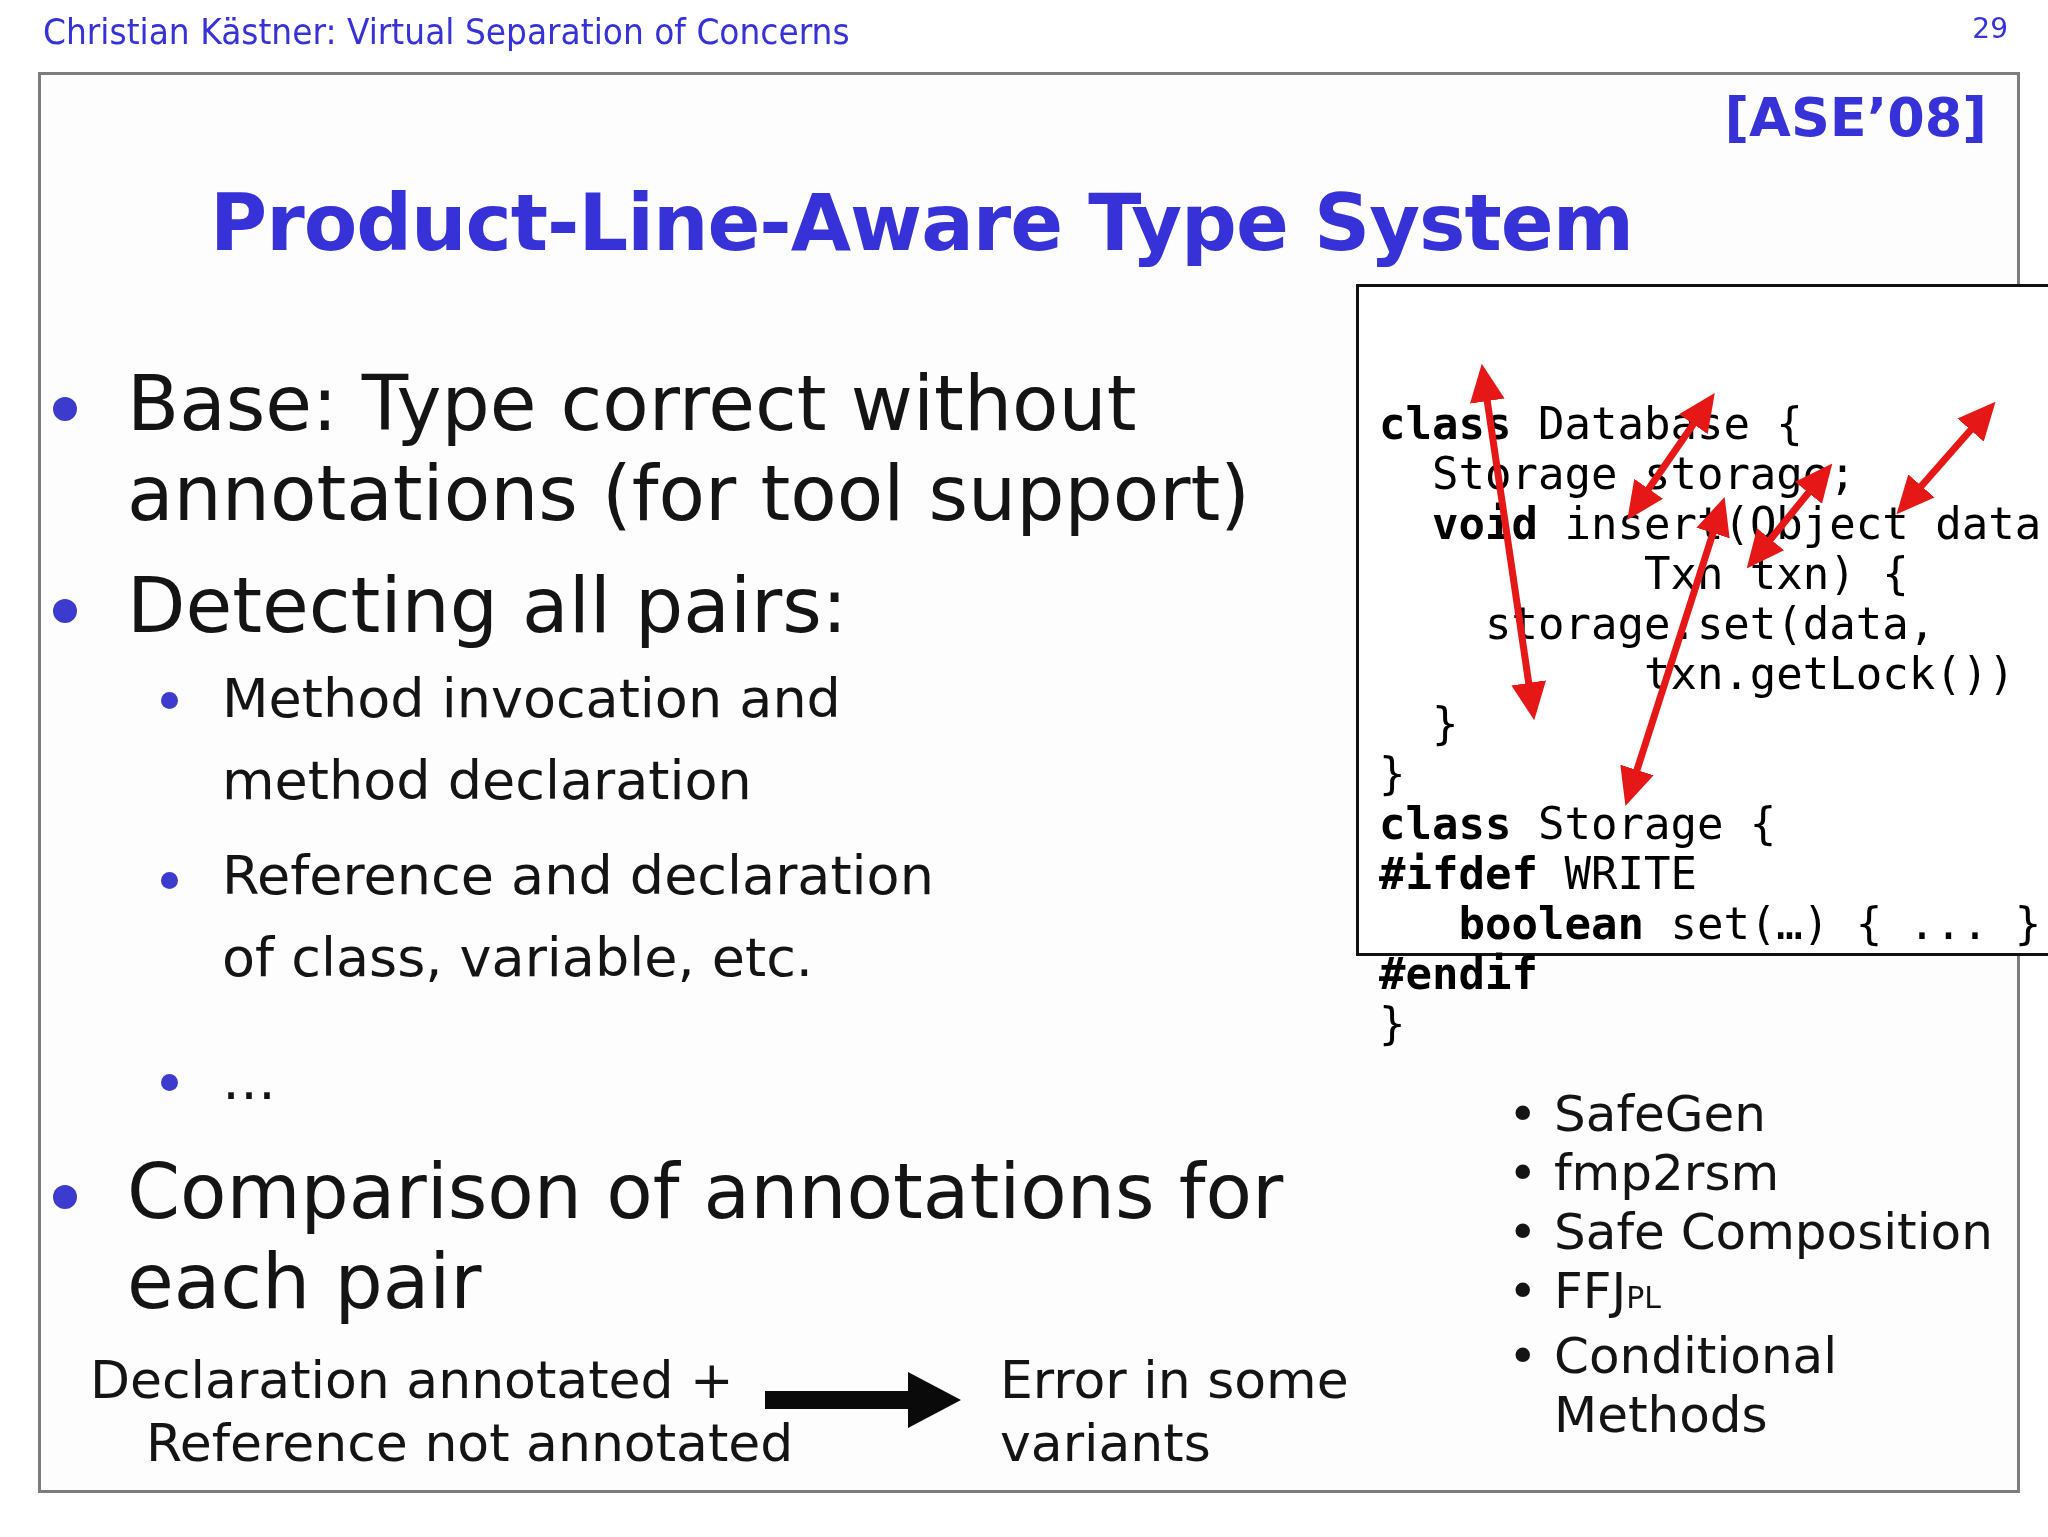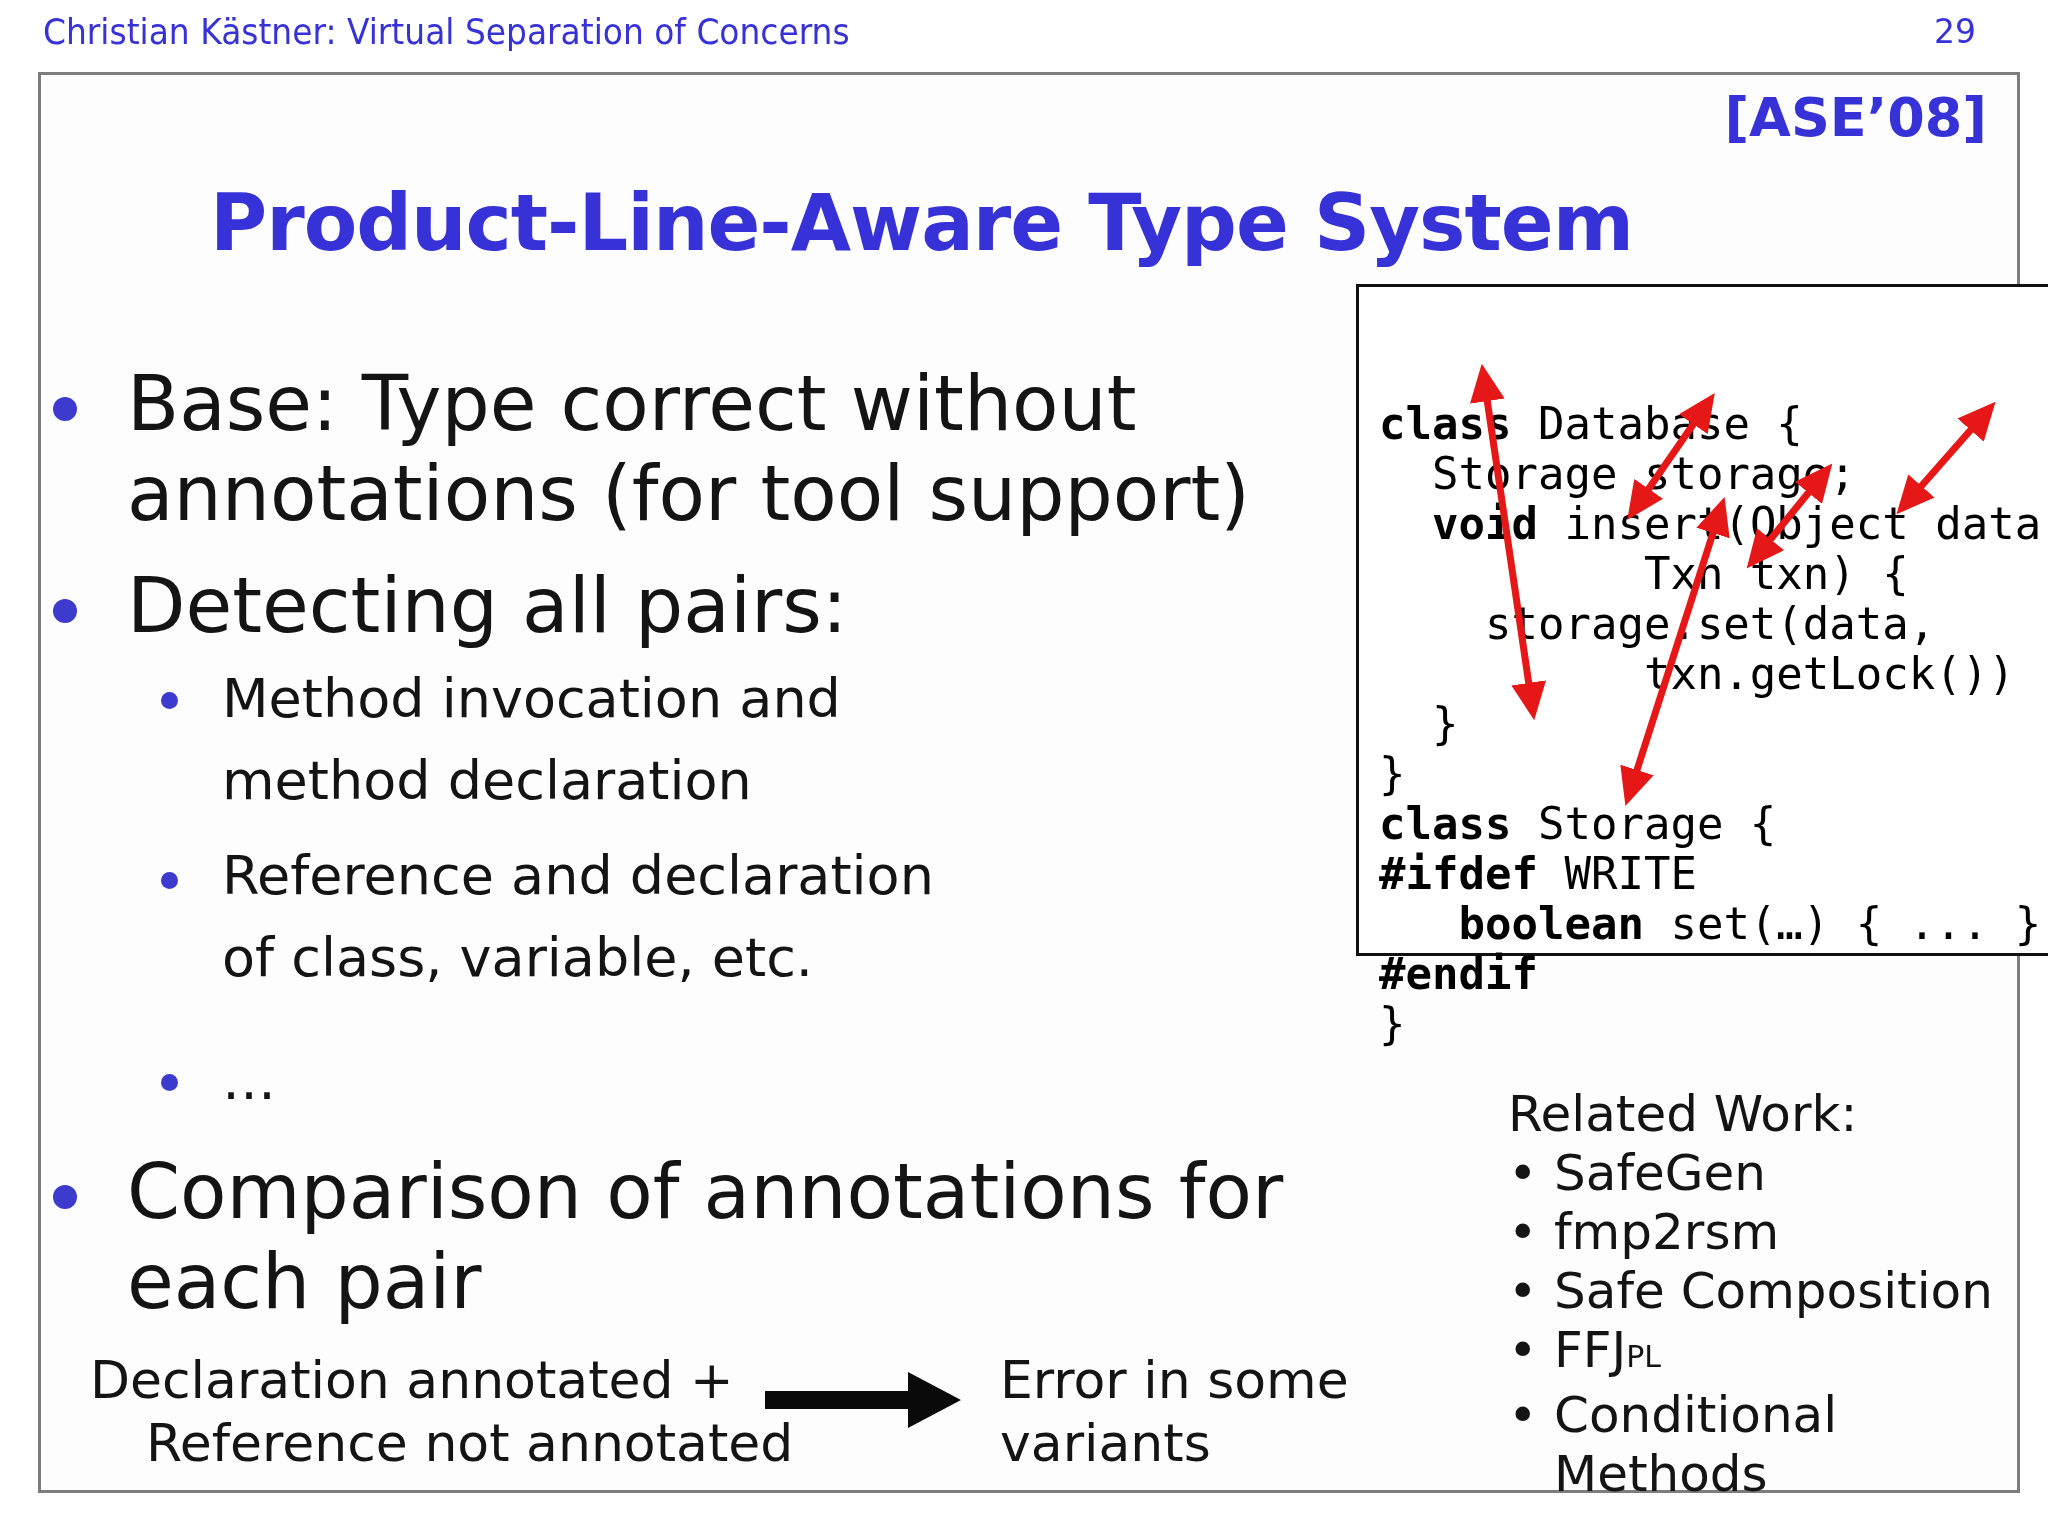--- a/index.html
+++ b/index.html
@@ -15,21 +15,21 @@
     width:2048px;height:1537px;overflow:hidden;position:relative;
     background:#ffffff;color:var(--ink);
     font-family:"DejaVu Sans","Liberation Sans",sans-serif;
   }
   .abs{position:absolute;}
   
   #hdr-title{
     left:43px;top:12px;font-size:35px;color:var(--blue);
     transform:scaleX(.94);transform-origin:left top;white-space:nowrap;
   }
-  #page-num{right:72px;top:12px;font-size:33px;color:var(--blue);}
+  #page-num{right:40px;top:12px;font-size:28px;color:var(--blue);}
   
   #slide{
     left:38px;top:72px;width:1982px;height:1421px;
     border:3px solid var(--slide-border);background:#fdfdfd;z-index:0;
   }
   
   #badge{right:61px;top:86px;font-size:54px;font-weight:bold;color:var(--blue);z-index:1;}
   #slide-title{
     left:210px;top:178px;width:1460px;
     font-size:78px;font-weight:bold;color:var(--blue);letter-spacing:-1px;
@@ -90,21 +90,20 @@
 <div class="abs t60" style="left:222px;top:931px;">of class, variable, etc.</div>
 <div class="abs t60" style="left:222px;top:1054px;">…</div>
 <div class="abs t76" style="left:127px;top:1154px;text-align:right;">Comparison of annotations for</div>
 <div class="abs t76" style="left:127px;top:1244px;">each pair</div>
 
 <div class="abs" id="codebox">
   <div id="code-lines"><div><span></span><span class="kw">class</span><span> Database {</span></div><div><span>  </span><span class="kw"></span><span>Storage storage;</span></div><div><span>  </span><span class="kw">void</span><span> insert(Object data,</span></div><div><span></span><span class="kw"></span><span>          Txn txn) {</span></div><div><span></span><span class="kw"></span><span>    storage.set(data,</span></div><div><span></span><span class="kw"></span><span>          txn.getLock())</span></div><div><span></span><span class="kw"></span><span>  }</span></div><div><span></span><span class="kw"></span><span>}</span></div><div><span></span><span class="kw">class</span><span> Storage {</span></div><div><span></span><span class="kw">#ifdef</span><span> WRITE</span></div><div><span>   </span><span class="kw">boolean</span><span> set(…) { ... }</span></div><div><span></span><span class="kw">#endif</span><span></span></div><div><span></span><span class="kw"></span><span>}</span></div></div>
 </div>
 
 <div class="abs" id="relwork">
-  <div>Related Work:</div>
   <div id="rw-items">
       <div class="rw-item">
         <span class="rw-b">•</span>
         <span class="rw-t">SafeGen</span>
       </div>
       <div class="rw-item">
         <span class="rw-b">•</span>
         <span class="rw-t">fmp2rsm</span>
       </div>
       <div class="rw-item">

